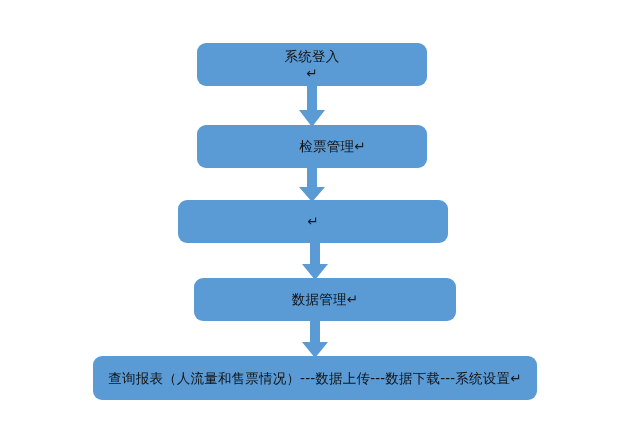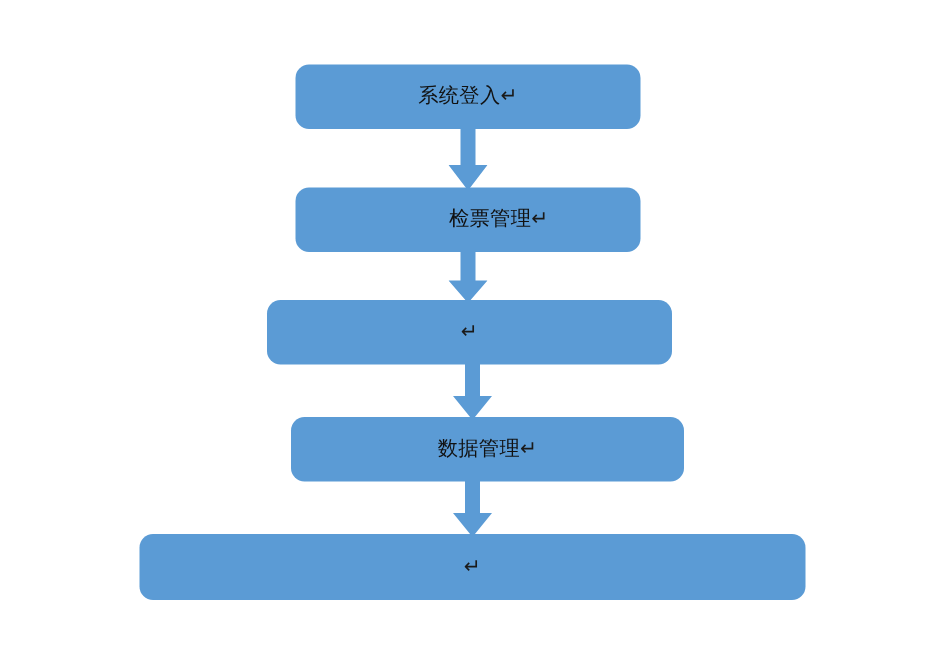--- a/index.html
+++ b/index.html
@@ -38,21 +38,21 @@
     white-space: nowrap;
     text-align: center;
   }
 
   .node-label {
     color: #111111;
     font-size: 13.5px;
   }
 
   
-  #node-1 { left: 197px; top: 43px;  width: 230px; height: 43px; }
+  #node-1 { left: 197px; top: 43px;  width: 230px; height: 43px; flex-direction: column; }
   #node-2 { left: 197px; top: 125px; width: 230px; height: 43px; padding-left: 41px; }
   #node-3 { left: 178px; top: 200px; width: 270px; height: 43px; }
   #node-4 { left: 194px; top: 278px; width: 262px; height: 43px; }
   #node-5 { left: 93px;  top: 356px; width: 444px; height: 44px; }
 
   
   .arrow {
     position: absolute;
     width: 26px;
   }
@@ -105,16 +105,17 @@
       <span class="trailing-mark">↵</span>
   </div>
 
   <div class="arrow" id="arrow-4">
     <svg viewBox="0 0 26 39" preserveAspectRatio="none" aria-hidden="true">
       <polygon points="8,0 18,0 18,23 26,23 13,39 0,23 8,23" fill="#5B9BD5"></polygon>
     </svg>
   </div>
 
   <div class="node" id="node-5">
+    <span class="node-label">查询报表（人流量和售票情况）---数据上传---数据下载---系统设置</span>
       <span class="trailing-mark">↵</span>
   </div>
 
 </div>
 
 </body></html>

